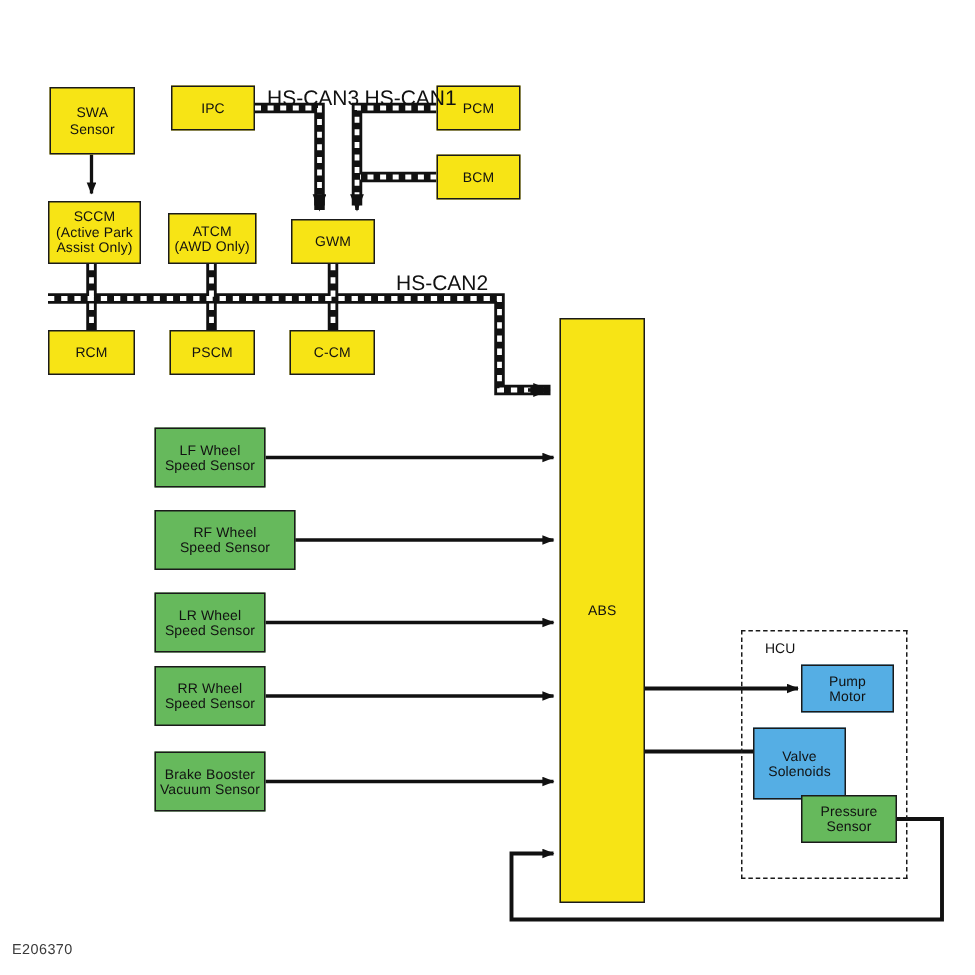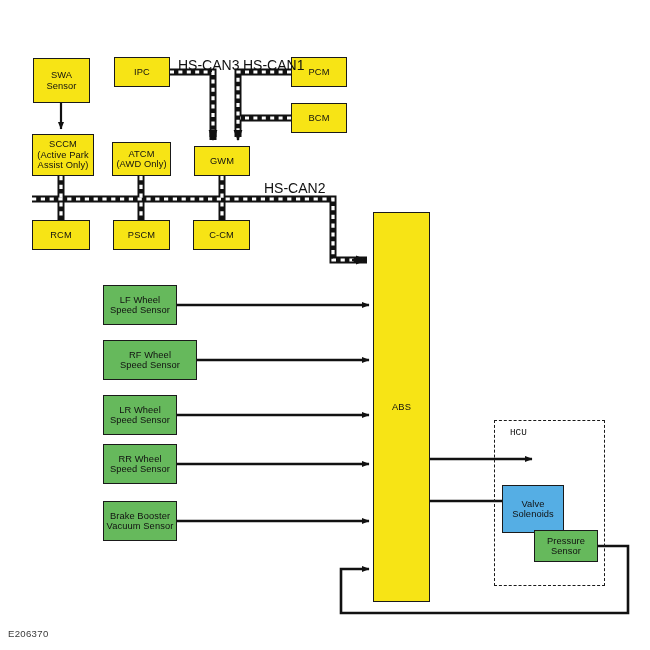--- a/index.html
+++ b/index.html
@@ -31,21 +31,20 @@
     box-sizing:border-box;
     border:1.6px dashed #1a1a1a;
     background:transparent;
     z-index:1;
   }
   .hcu-label{
     position:absolute;
     font-size:9.3px;
     color:#111;
     z-index:2;
-    font-family:Liberation Mono, monospace;
   }
   .bus-label{
     position:absolute;
     font-size:14px;
     color:#111;
     white-space:nowrap;
     z-index:4;
   }
   .fig-id{
     position:absolute;
@@ -197,20 +196,23 @@
   </div>
 
   <div class="node sensor" style="left:103px;top:444px;width:74px;height:40px;">
     <span>RR Wheel<br>Speed Sensor</span>
   </div>
 
   <div class="node sensor" style="left:103px;top:501px;width:74px;height:40px;">
     <span>Brake Booster<br>Vacuum Sensor</span>
   </div>
 
+  <div class="node hyd" style="left:534px;top:443px;width:62px;height:32px;">
+    <span>Pump<br>Motor</span>
+  </div>
 
   <div class="node hyd" style="left:502px;top:485px;width:62px;height:48px;">
     <span>Valve<br>Solenoids</span>
   </div>
 
   <div class="node sensor" style="left:534px;top:530px;width:64px;height:32px;">
     <span>Pressure<br>Sensor</span>
   </div>
 
   <div class="fig-id">E206370</div>

